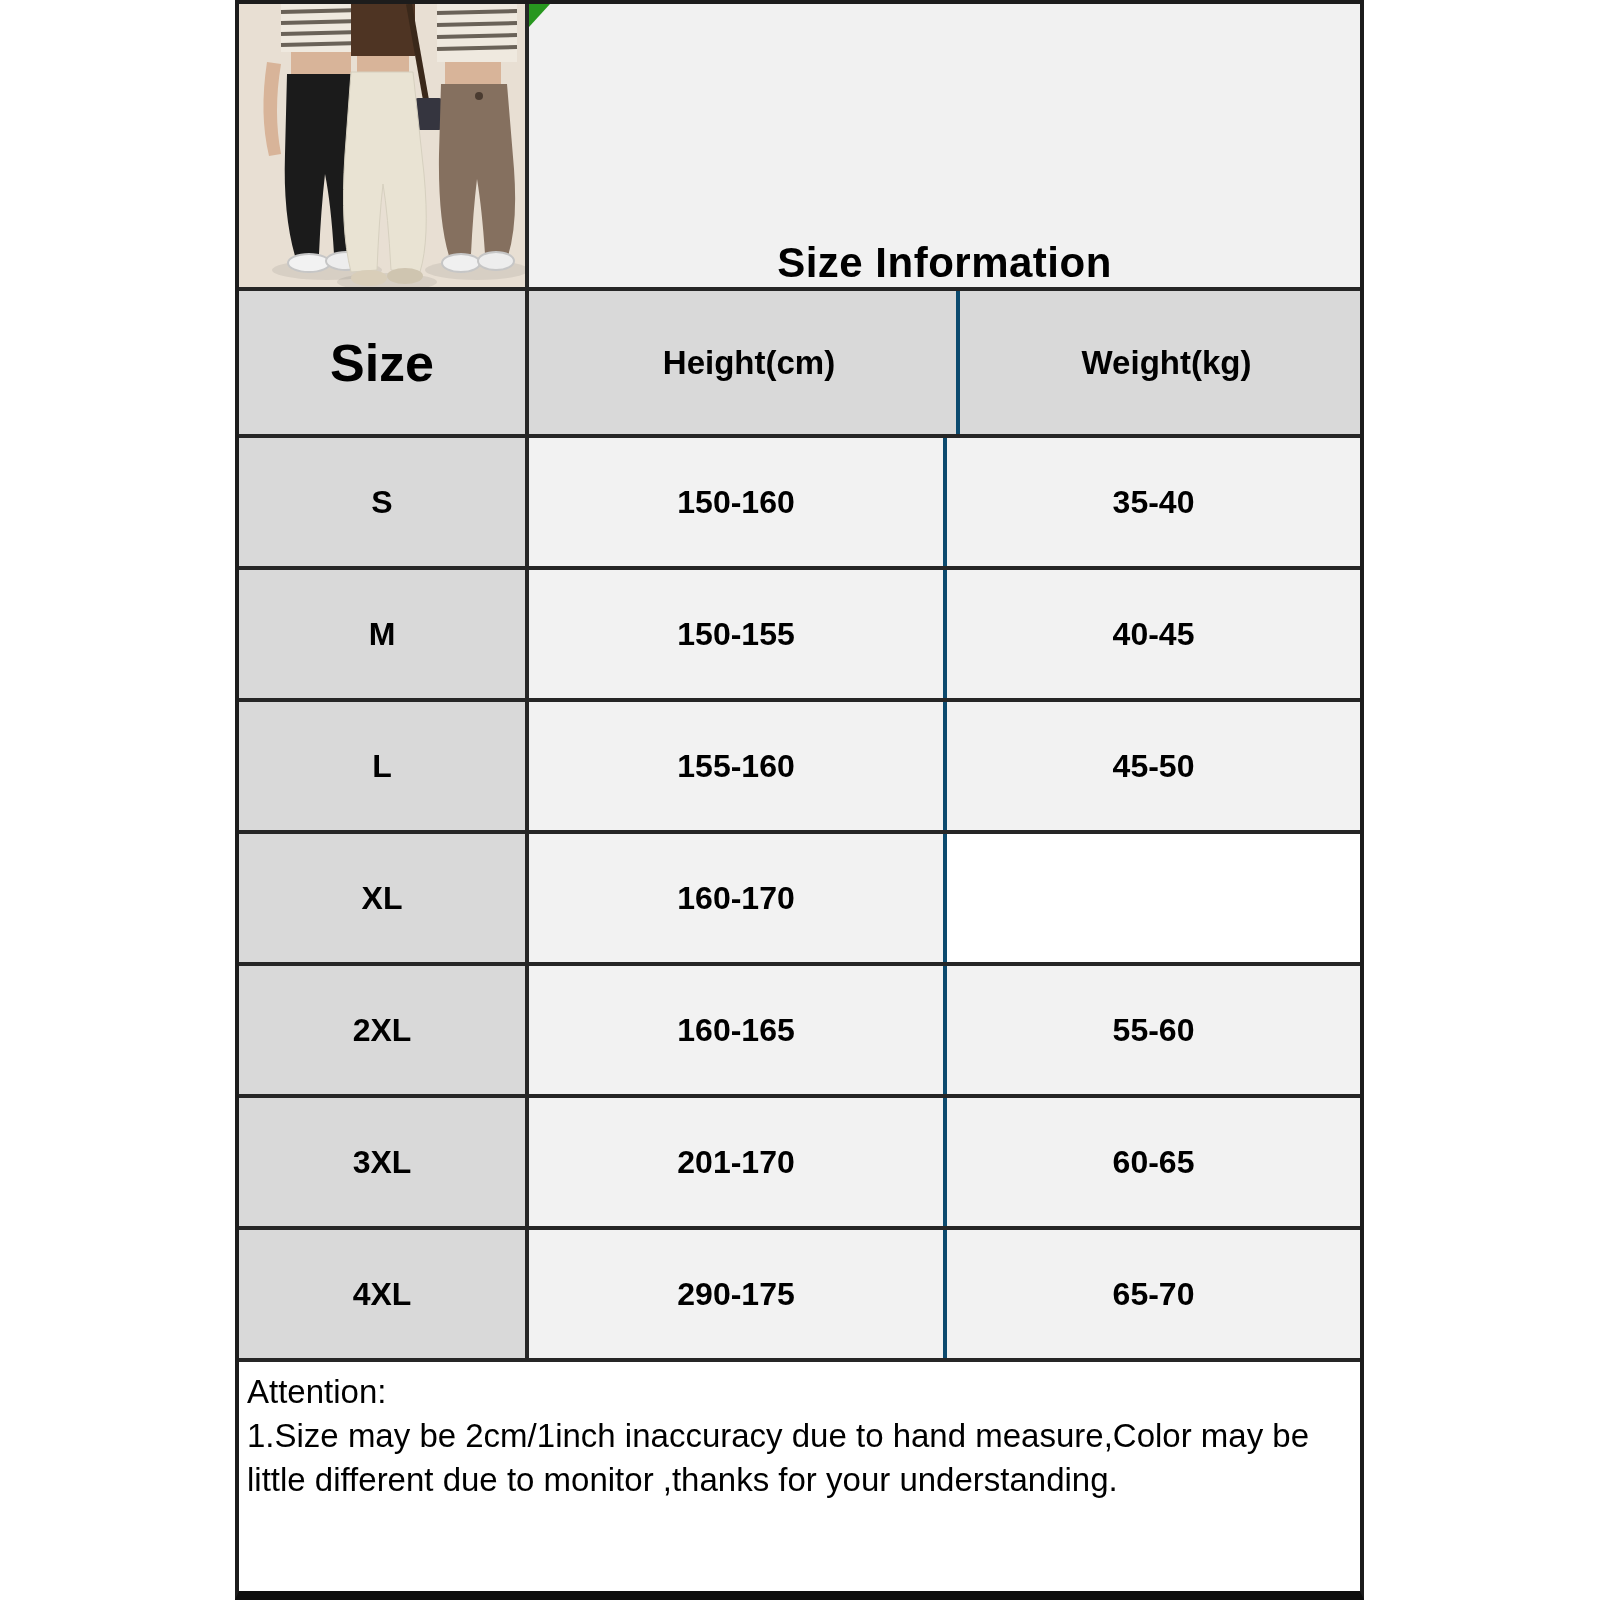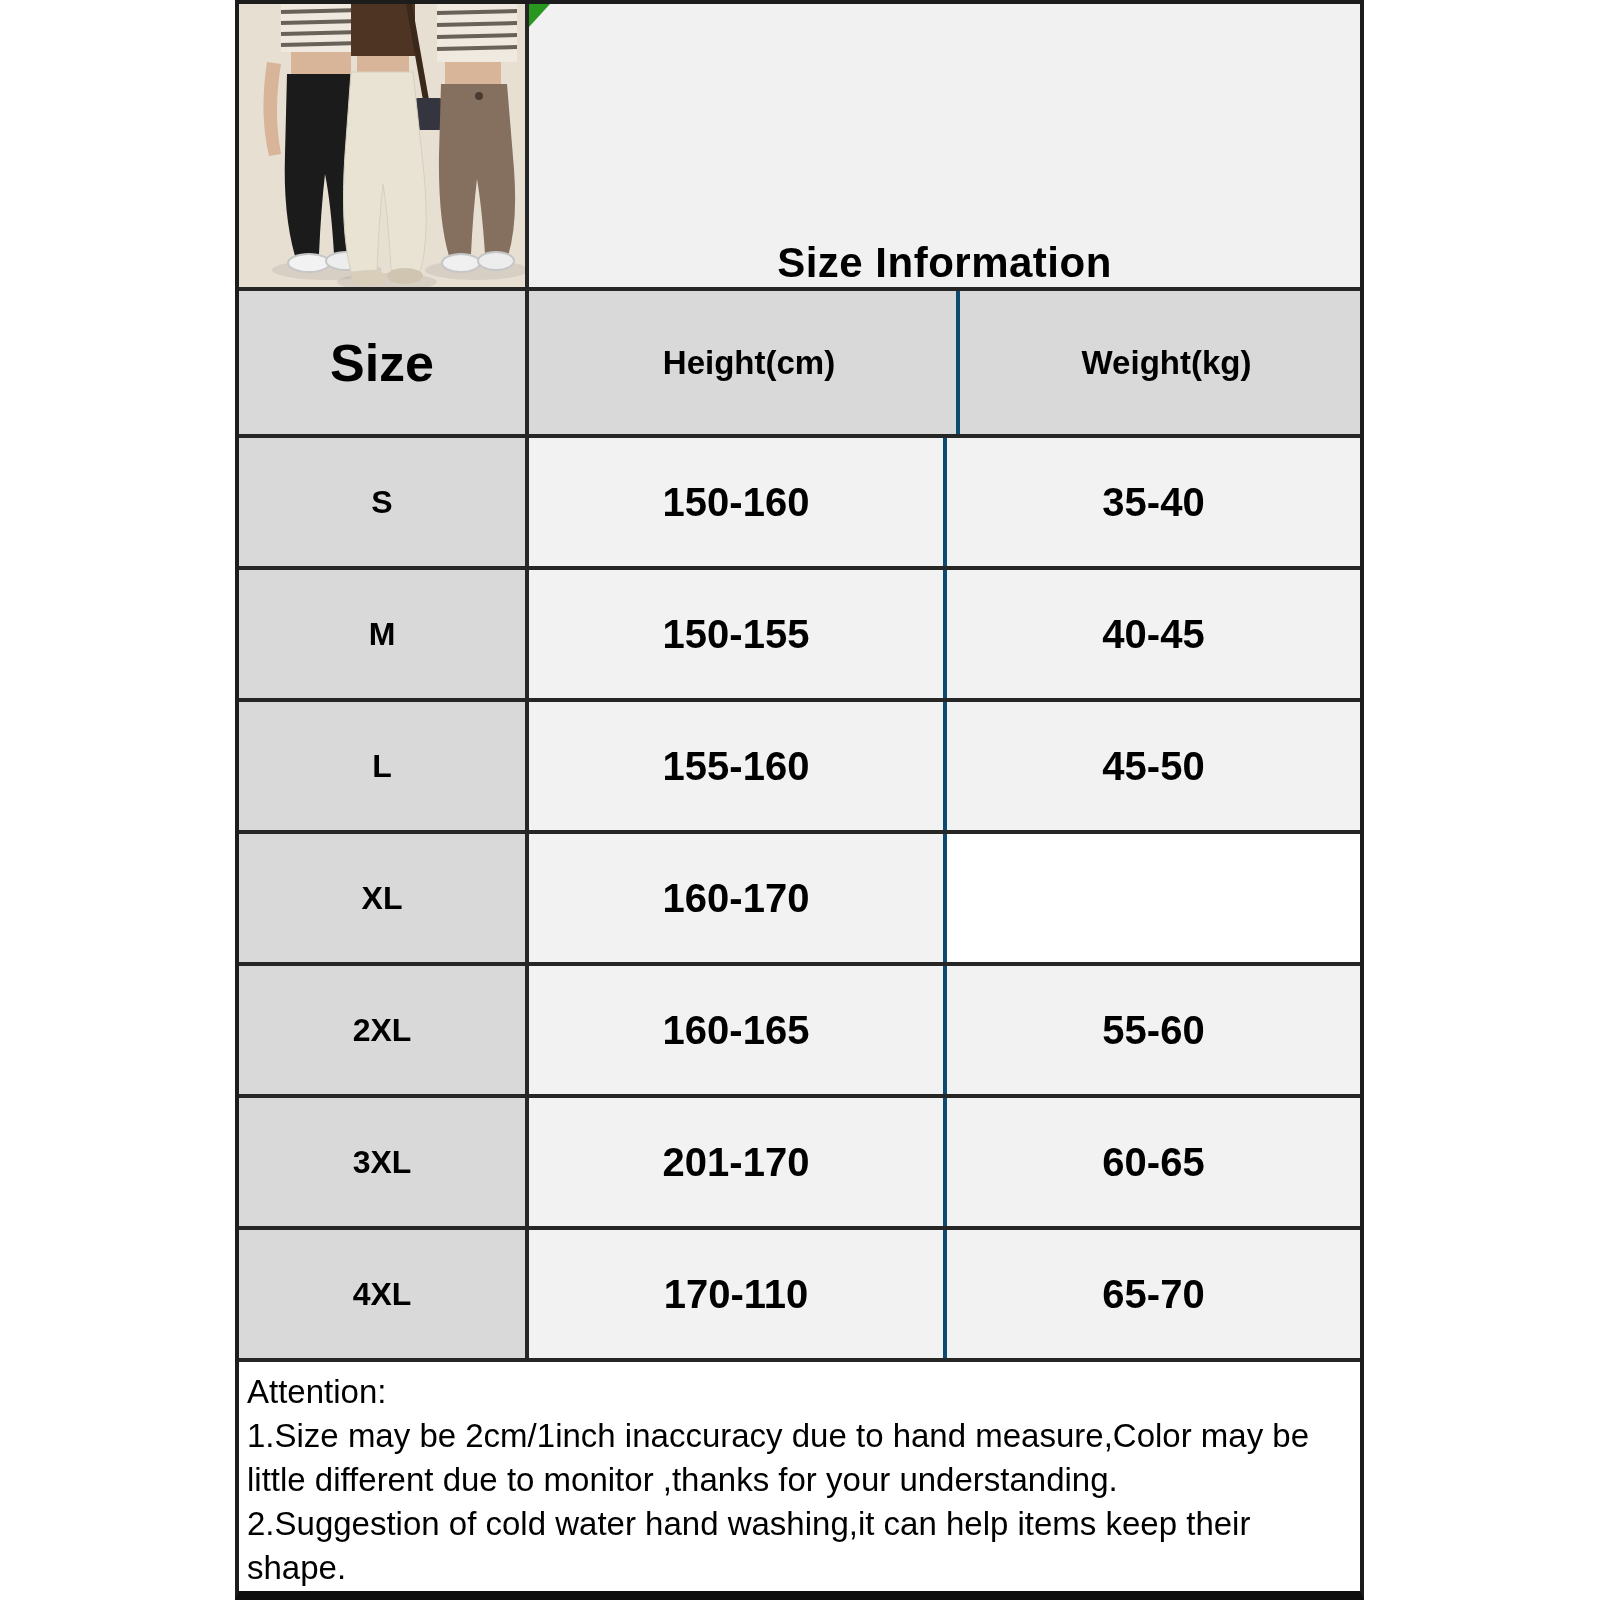--- a/index.html
+++ b/index.html
@@ -31,21 +31,21 @@
   .data-row{display:flex;height:128px;flex:0 0 128px;border-bottom:4px solid #262626;}
   .c1{width:286px;flex:0 0 286px;border-right:4px solid #262626;display:flex;align-items:center;justify-content:center;}
   .c2{width:414px;flex:0 0 414px;border-right:4px solid #0c4a6e;display:flex;align-items:center;justify-content:center;}
   .c3{flex:1;display:flex;align-items:center;justify-content:center;}
   .header-row .c1,.header-row .c2,.header-row .c3{background:#d9d9d9;}
   .data-row .c1{background:#d9d9d9;}
   .data-row .c2,.data-row .c3{background:#f2f2f2;}
   .h-size{font-size:52px;font-weight:700;}
   .h-col{font-size:33px;font-weight:700;}
   .cell-label{font-size:32px;font-weight:700;}
-  .cell-value{font-size:40px;font-weight:700;}
+  .cell-value{font-size:32px;font-weight:700;}
   
   .attention{
     flex:1;background:#ffffff;padding:8px 10px 0 8px;
     font-size:33px;line-height:44px;font-weight:400;
   }
   .attention div{white-space:normal;}
 </style>
 </head>
 <body>
 
@@ -131,23 +131,22 @@
     <div class="c2 cell-value">160-165</div>
     <div class="c3 cell-value">55-60</div>
   </div>
   <div class="data-row">
     <div class="c1 cell-label">3XL</div>
     <div class="c2 cell-value">201-170</div>
     <div class="c3 cell-value">60-65</div>
   </div>
   <div class="data-row">
     <div class="c1 cell-label">4XL</div>
-    <div class="c2 cell-value">170-110</div>
+    <div class="c2 cell-value">290-175</div>
     <div class="c3 cell-value">65-70</div>
   </div>
 
   <div class="attention">
     <div>Attention:</div>
     <div>1.Size may be 2cm/1inch inaccuracy due to hand measure,Color may be little different due to monitor ,thanks for your understanding.</div>
-    <div>2.Suggestion of cold water hand washing,it can help items keep their shape.</div>
   </div>
 
 </div>
 
 </body></html>

